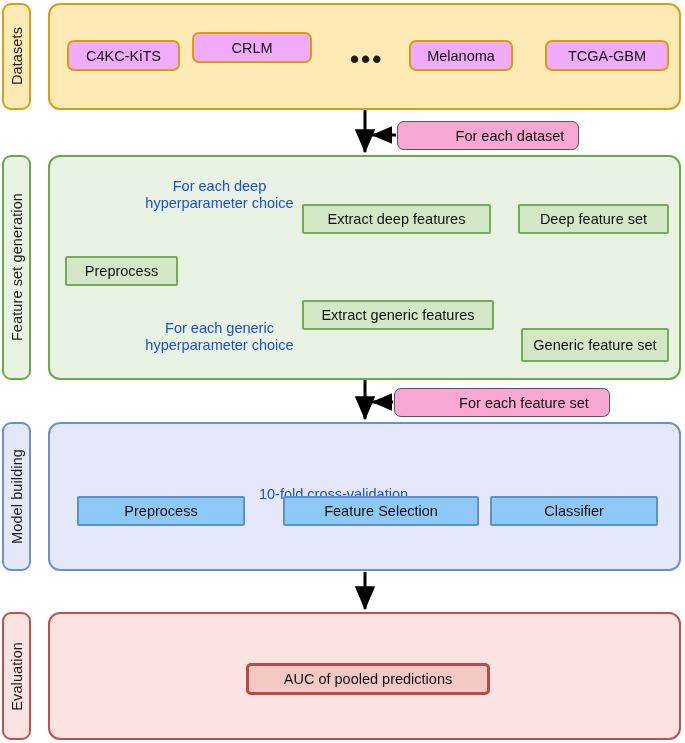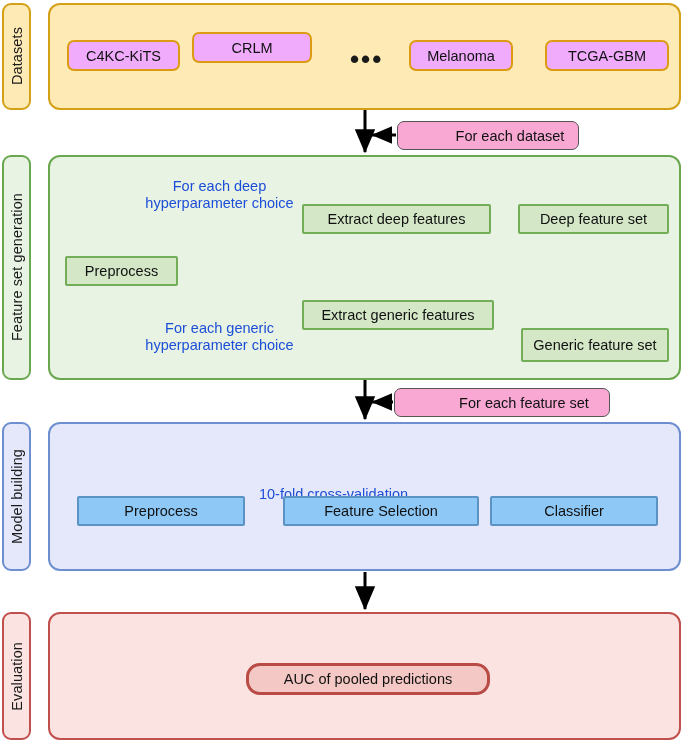--- a/index.html
+++ b/index.html
@@ -80,21 +80,21 @@
     font-size: 14.5px;
     color: #111111;
     white-space: nowrap;
   }
   .node.dataset-node { border-radius: 7px; border-width: 2px; }
   .node.loop-note {
     border-radius: 7px;
     border-width: 1.5px;
     font-size: 14.5px;
   }
-  .node.auc-node { border-radius: 14px; border-width: 3px; }
+  .node.auc-node { border-radius: 5px; border-width: 3px; }
 
   
   .text-label {
     position: absolute;
     font-size: 14.5px;
     color: #1d4ed8;
     text-align: center;
     line-height: 17px;
     white-space: pre-line;
   }

